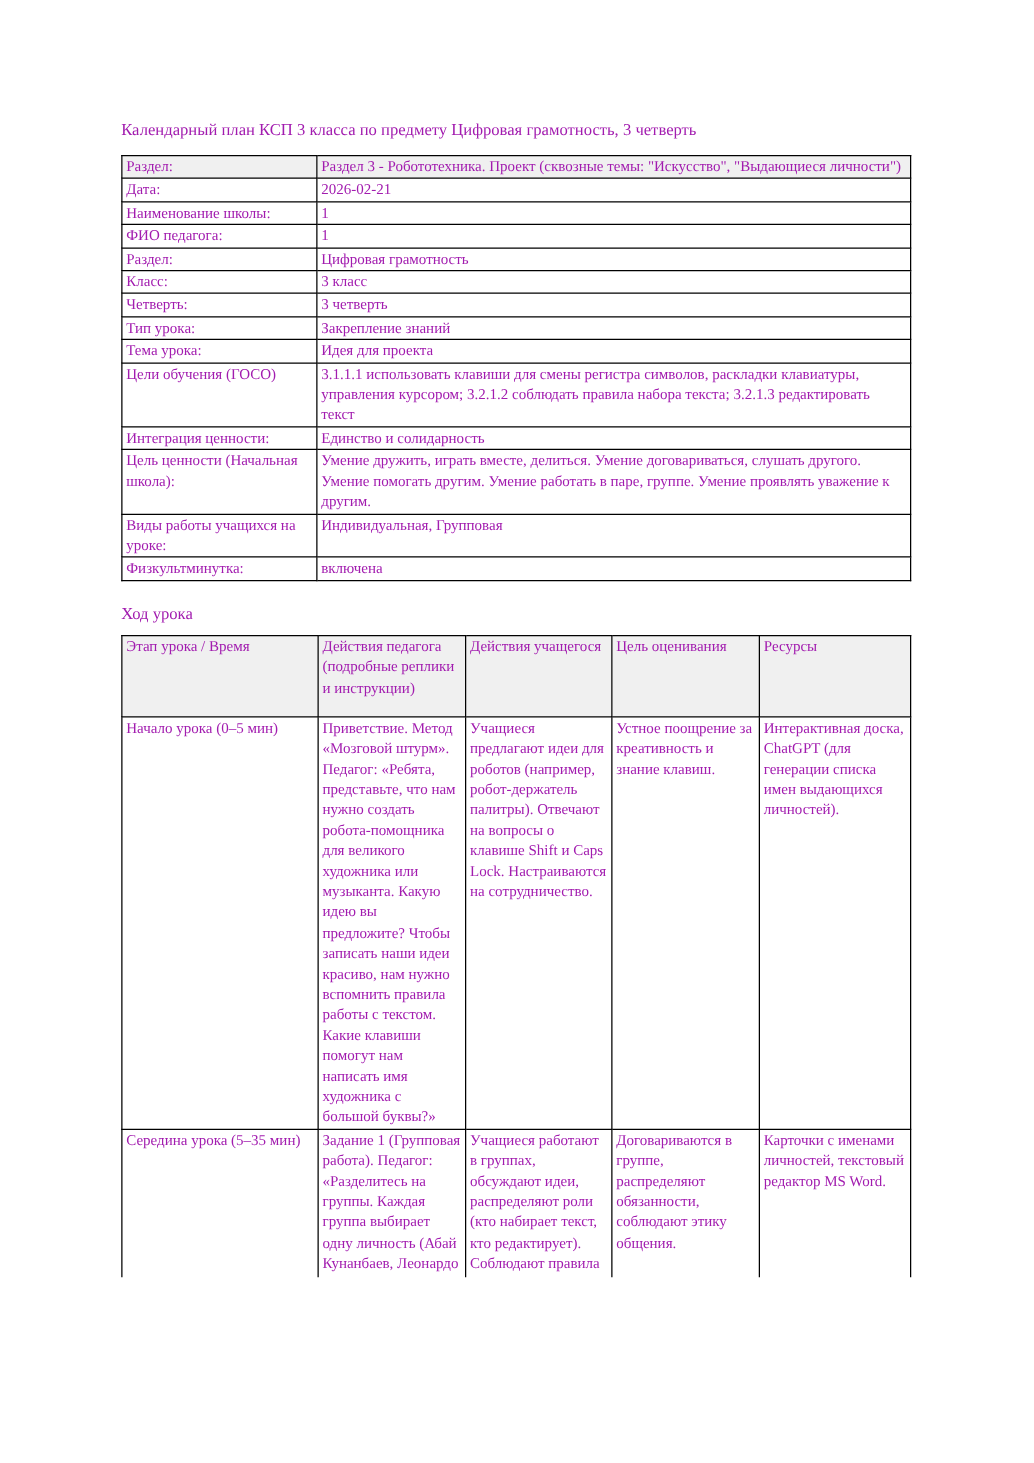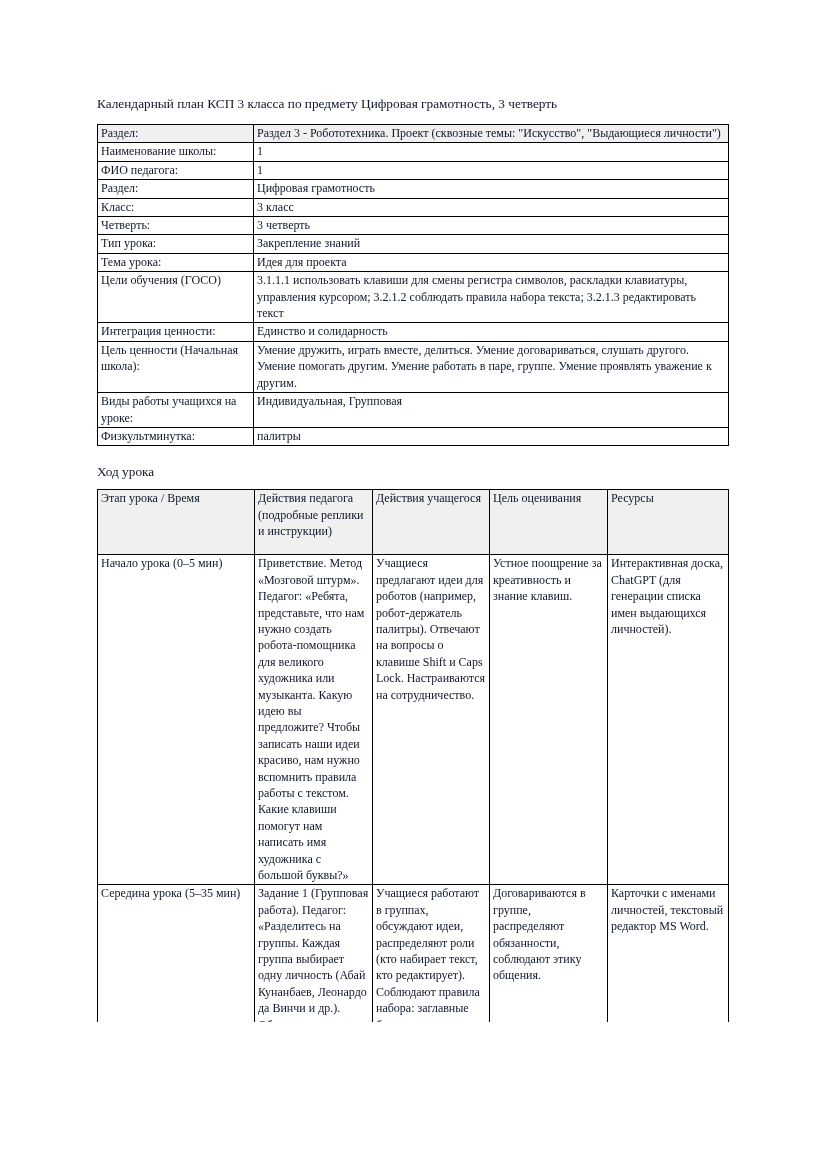--- a/index.html
+++ b/index.html
@@ -4,21 +4,21 @@
 <style>
   * { margin: 0; padding: 0; box-sizing: border-box; }
   html, body { background: #ffffff; }
   .page {
     position: relative;
     width: 827px;
     height: 1022px;
     background: #ffffff;
     overflow: hidden;
     font-family: "Liberation Serif", "DejaVu Serif", serif;
-    color: #0f172a;
+    color: #a21caf;
   }
   .content {
     position: absolute;
     left: 97px;
     top: 96px;
     width: 631px;
   }
   .doc-title {
     font-size: 13.3px;
     line-height: 16px;
@@ -64,20 +64,24 @@
       <colgroup>
           <col style="width:156px">
           <col style="width:475px">
         </colgroup>
       <tbody>
         <tr class="hl">
           <td>Раздел:</td>
           <td>Раздел 3 - Робототехника. Проект (сквозные темы: "Искусство", "Выдающиеся личности")</td>
         </tr>
         <tr>
+          <td>Дата:</td>
+          <td>2026-02-21</td>
+        </tr>
+        <tr>
           <td>Наименование школы:</td>
           <td>1</td>
         </tr>
         <tr>
           <td>ФИО педагога:</td>
           <td>1</td>
         </tr>
         <tr>
           <td>Раздел:</td>
           <td>Цифровая грамотность</td>
@@ -109,21 +113,21 @@
         <tr>
           <td>Цель ценности (Начальная школа):</td>
           <td>Умение дружить, играть вместе, делиться. Умение договариваться, слушать другого. Умение помогать другим. Умение работать в паре, группе. Умение проявлять уважение к другим.</td>
         </tr>
         <tr>
           <td>Виды работы учащихся на уроке:</td>
           <td>Индивидуальная, Групповая</td>
         </tr>
         <tr>
           <td>Физкультминутка:</td>
-          <td>палитры</td>
+          <td>включена</td>
         </tr>
       </tbody>
     </table>
 
     <div class="section-heading">Ход урока</div>
 
     <table class="lesson-table">
       <colgroup>
         <col style="width:157px">
           <col style="width:118px">

